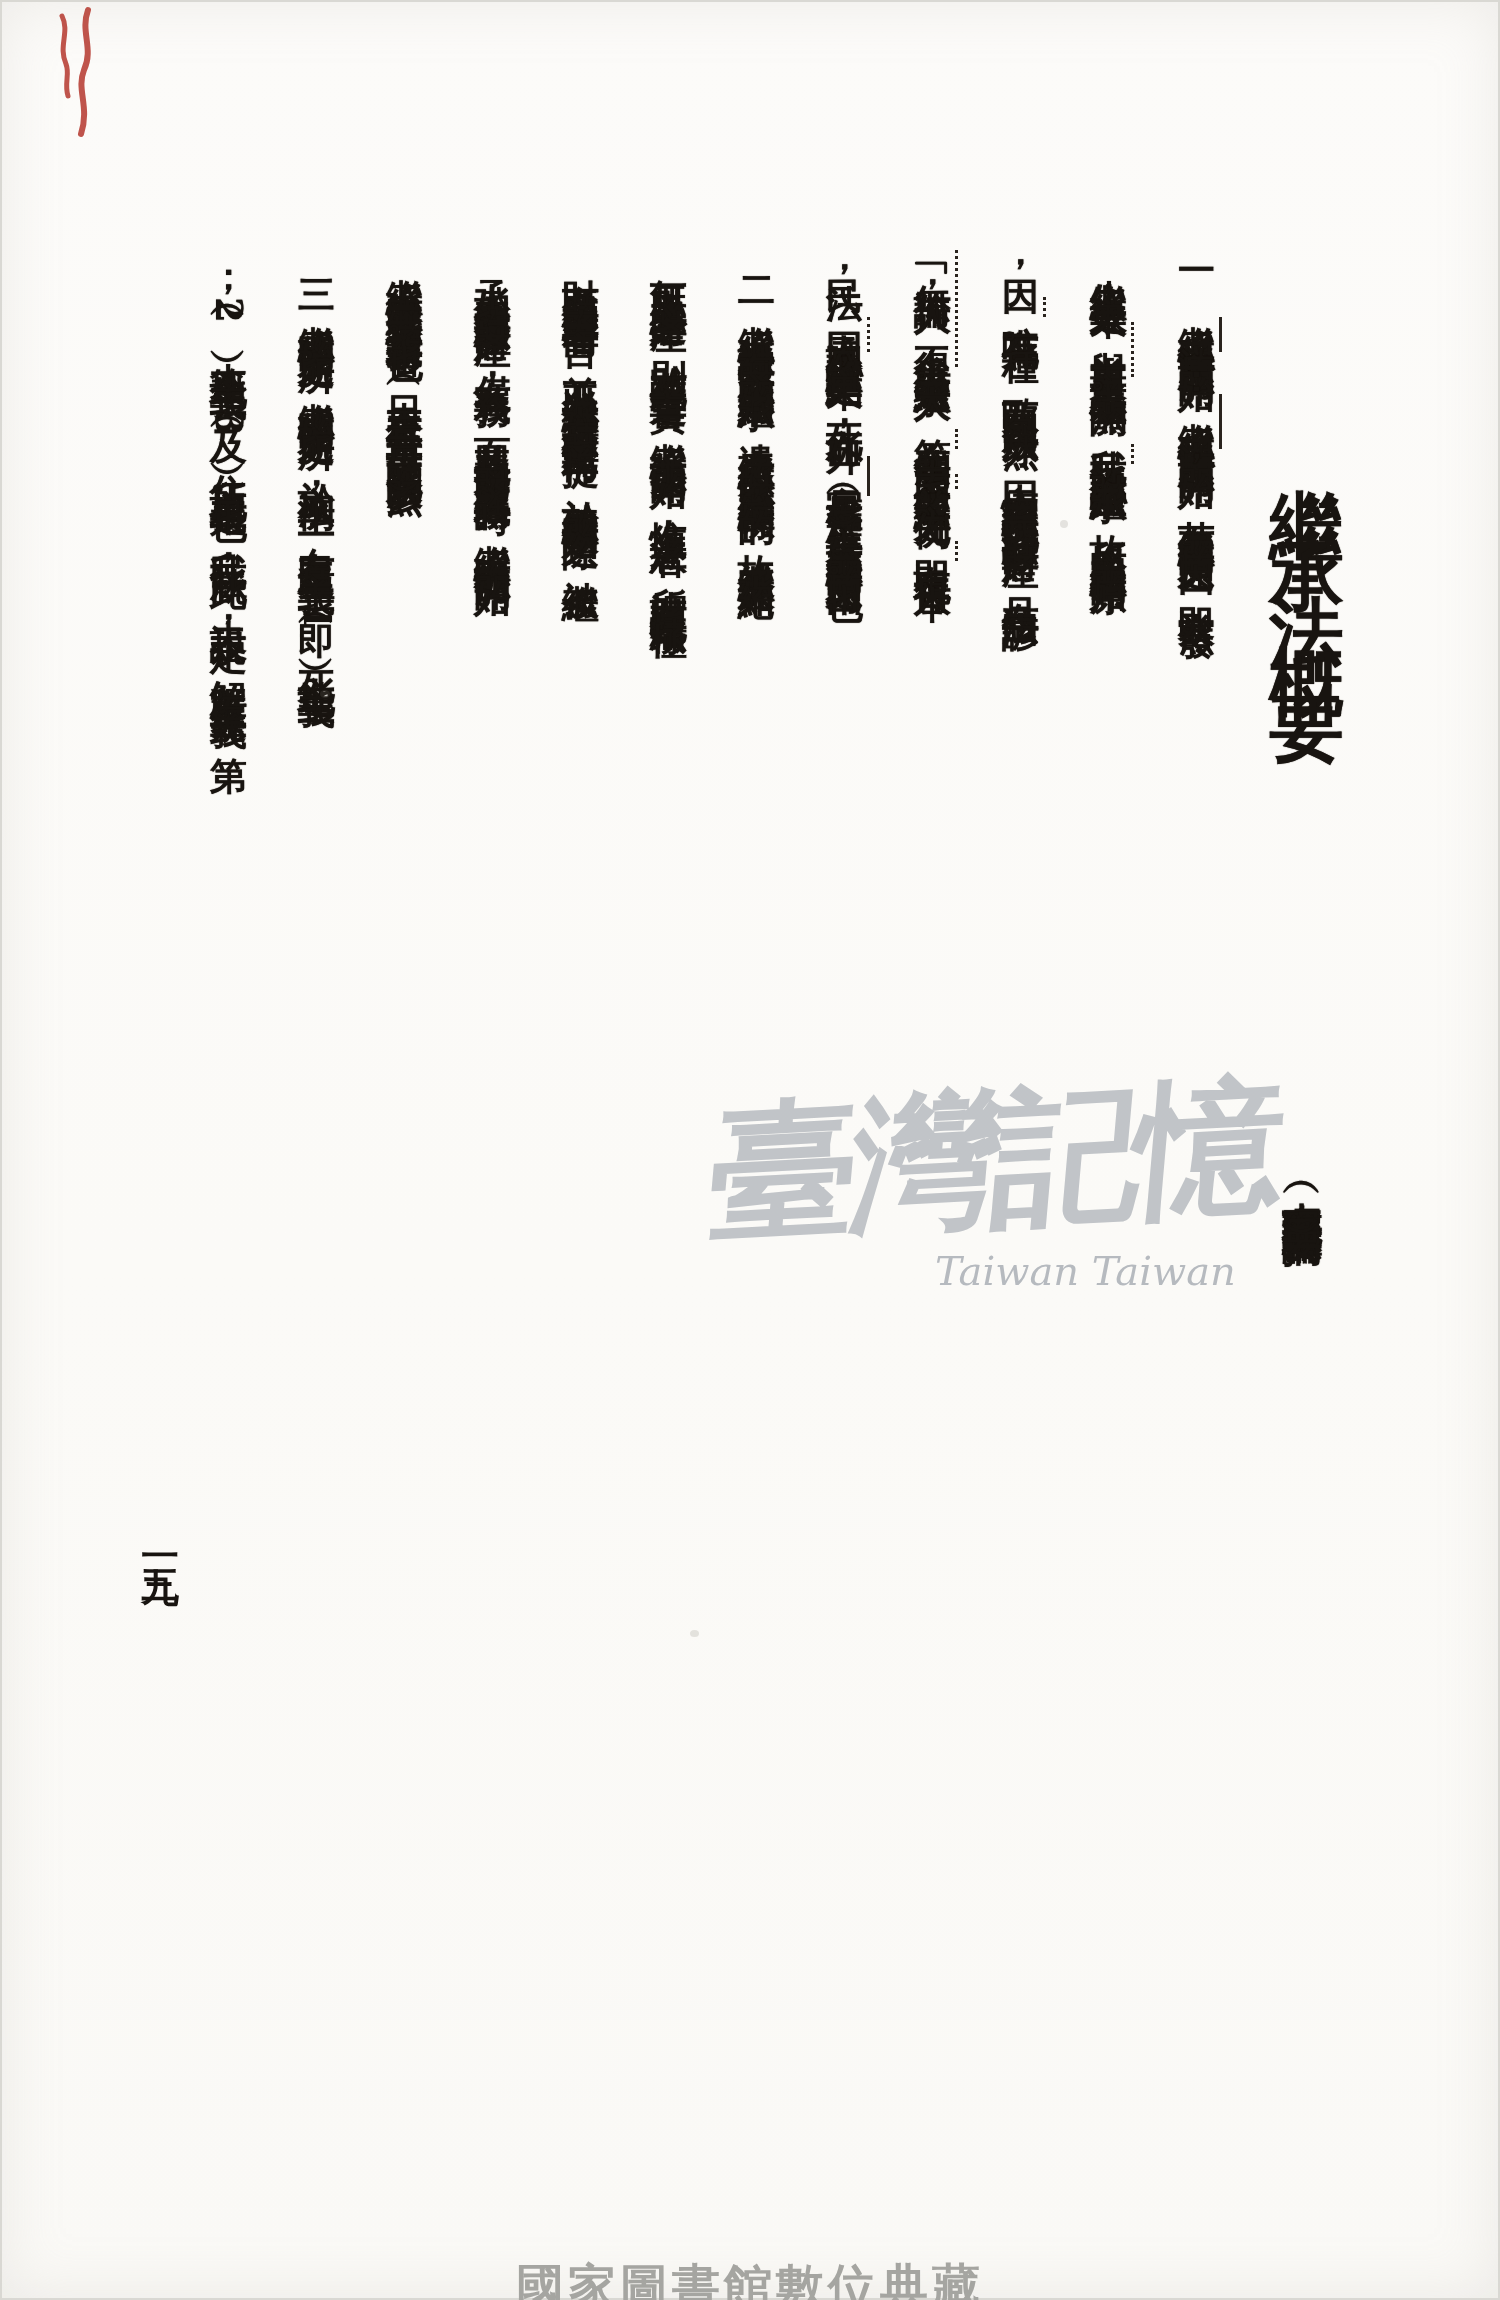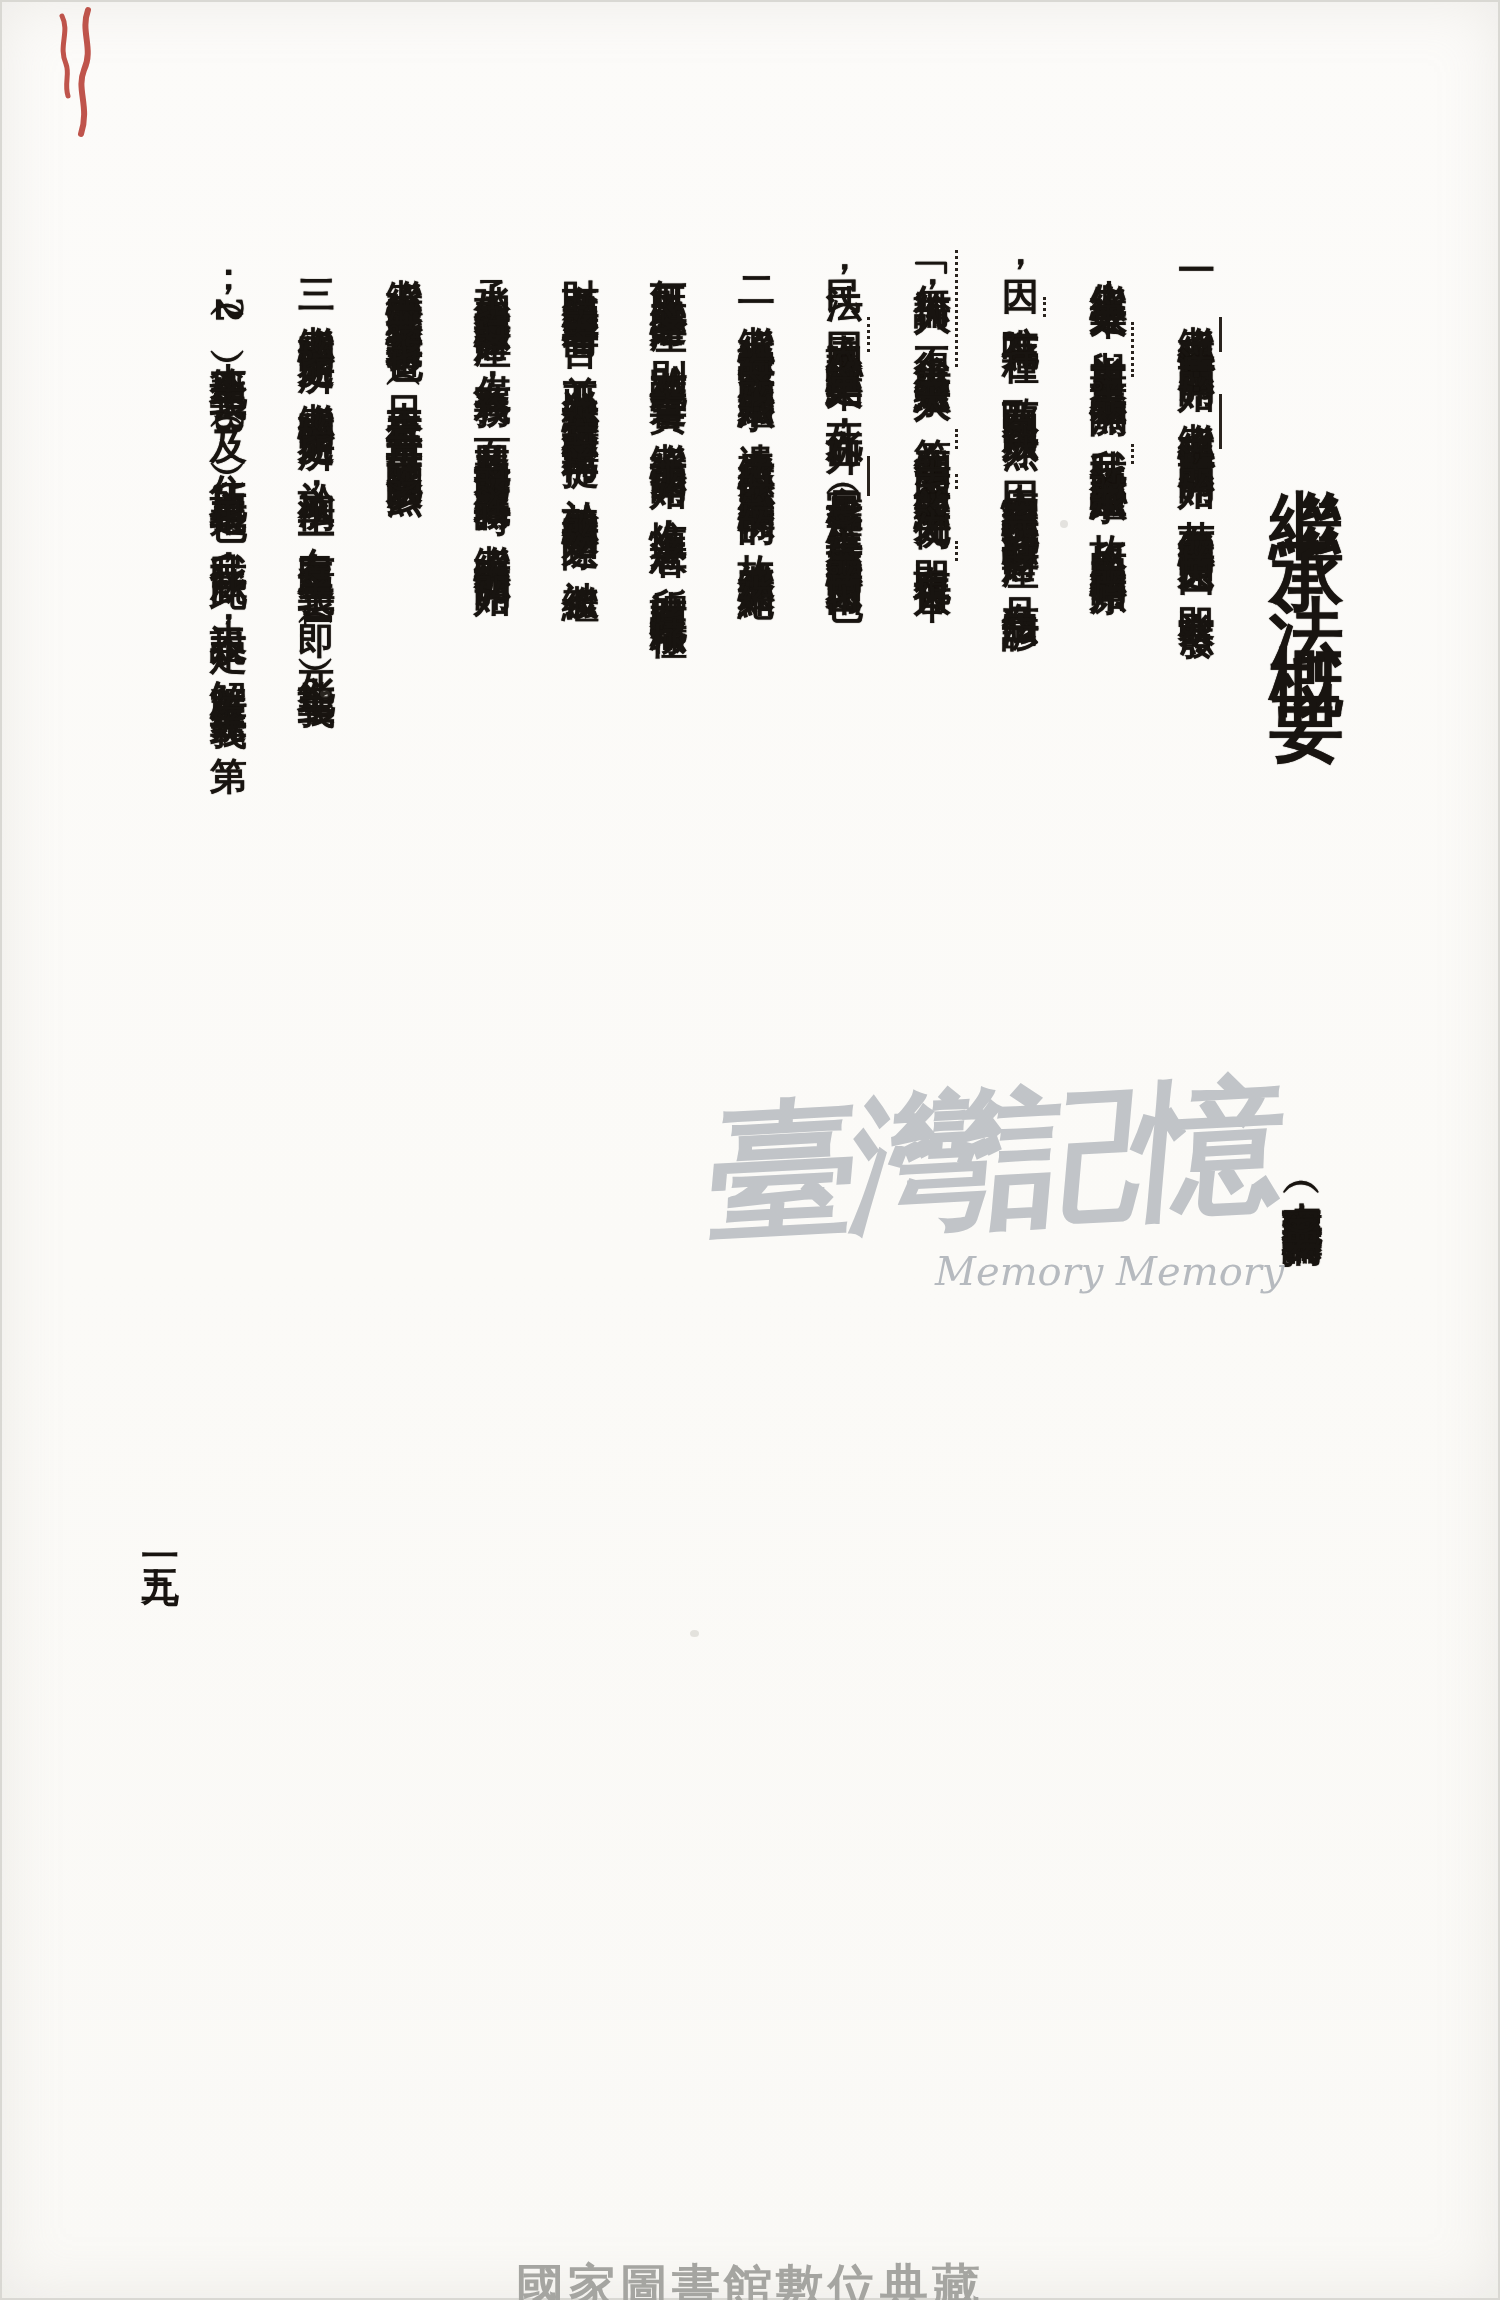--- a/index.html
+++ b/index.html
@@ -119,21 +119,21 @@
       <p class="col"><span>財產而消極財產二者而言，並不以被繼承人之有積極財產爲前提；於其繼承開始之際，被繼</span></p>
       <p class="col"><span>承人如毫未遺留積極財產，僅有義務，而其義務如爲財產上之義務時，繼承亦即從而開始，</span></p>
       <p class="col"><span>繼承人應即承繼其一切義務者也。（日本大正三年五月三十日大審院判決參照）</span></p>
       <p class="col"><span>三　繼承開始之處所，繼承開始之處所，於立法例上，向有之三種主義。即（1）死亡地主義</span></p>
       <p class="col"><span>；（2）本籍地主義；及（3）住所地主義是也。我民法就此，未設規定，解釋上不無疑義。第</span></p>
     </div>
 
   <div class="page-number vtext">一九三</div>
 
   <div class="watermark-cjk">臺灣記憶</div>
-  <div class="watermark-latin">Memory Memory</div>
+  <div class="watermark-latin">Taiwan Taiwan</div>
 
   <div class="archive-caption">國家圖書館數位典藏</div>
 
   <div class="speck" style="left:320px;top:690px;width:10px;height:8px;"></div>
   <div class="speck" style="left:1060px;top:520px;width:8px;height:8px;"></div>
   <div class="speck" style="left:690px;top:1630px;width:9px;height:7px;"></div>
 
 </div>
 
 </body></html>

